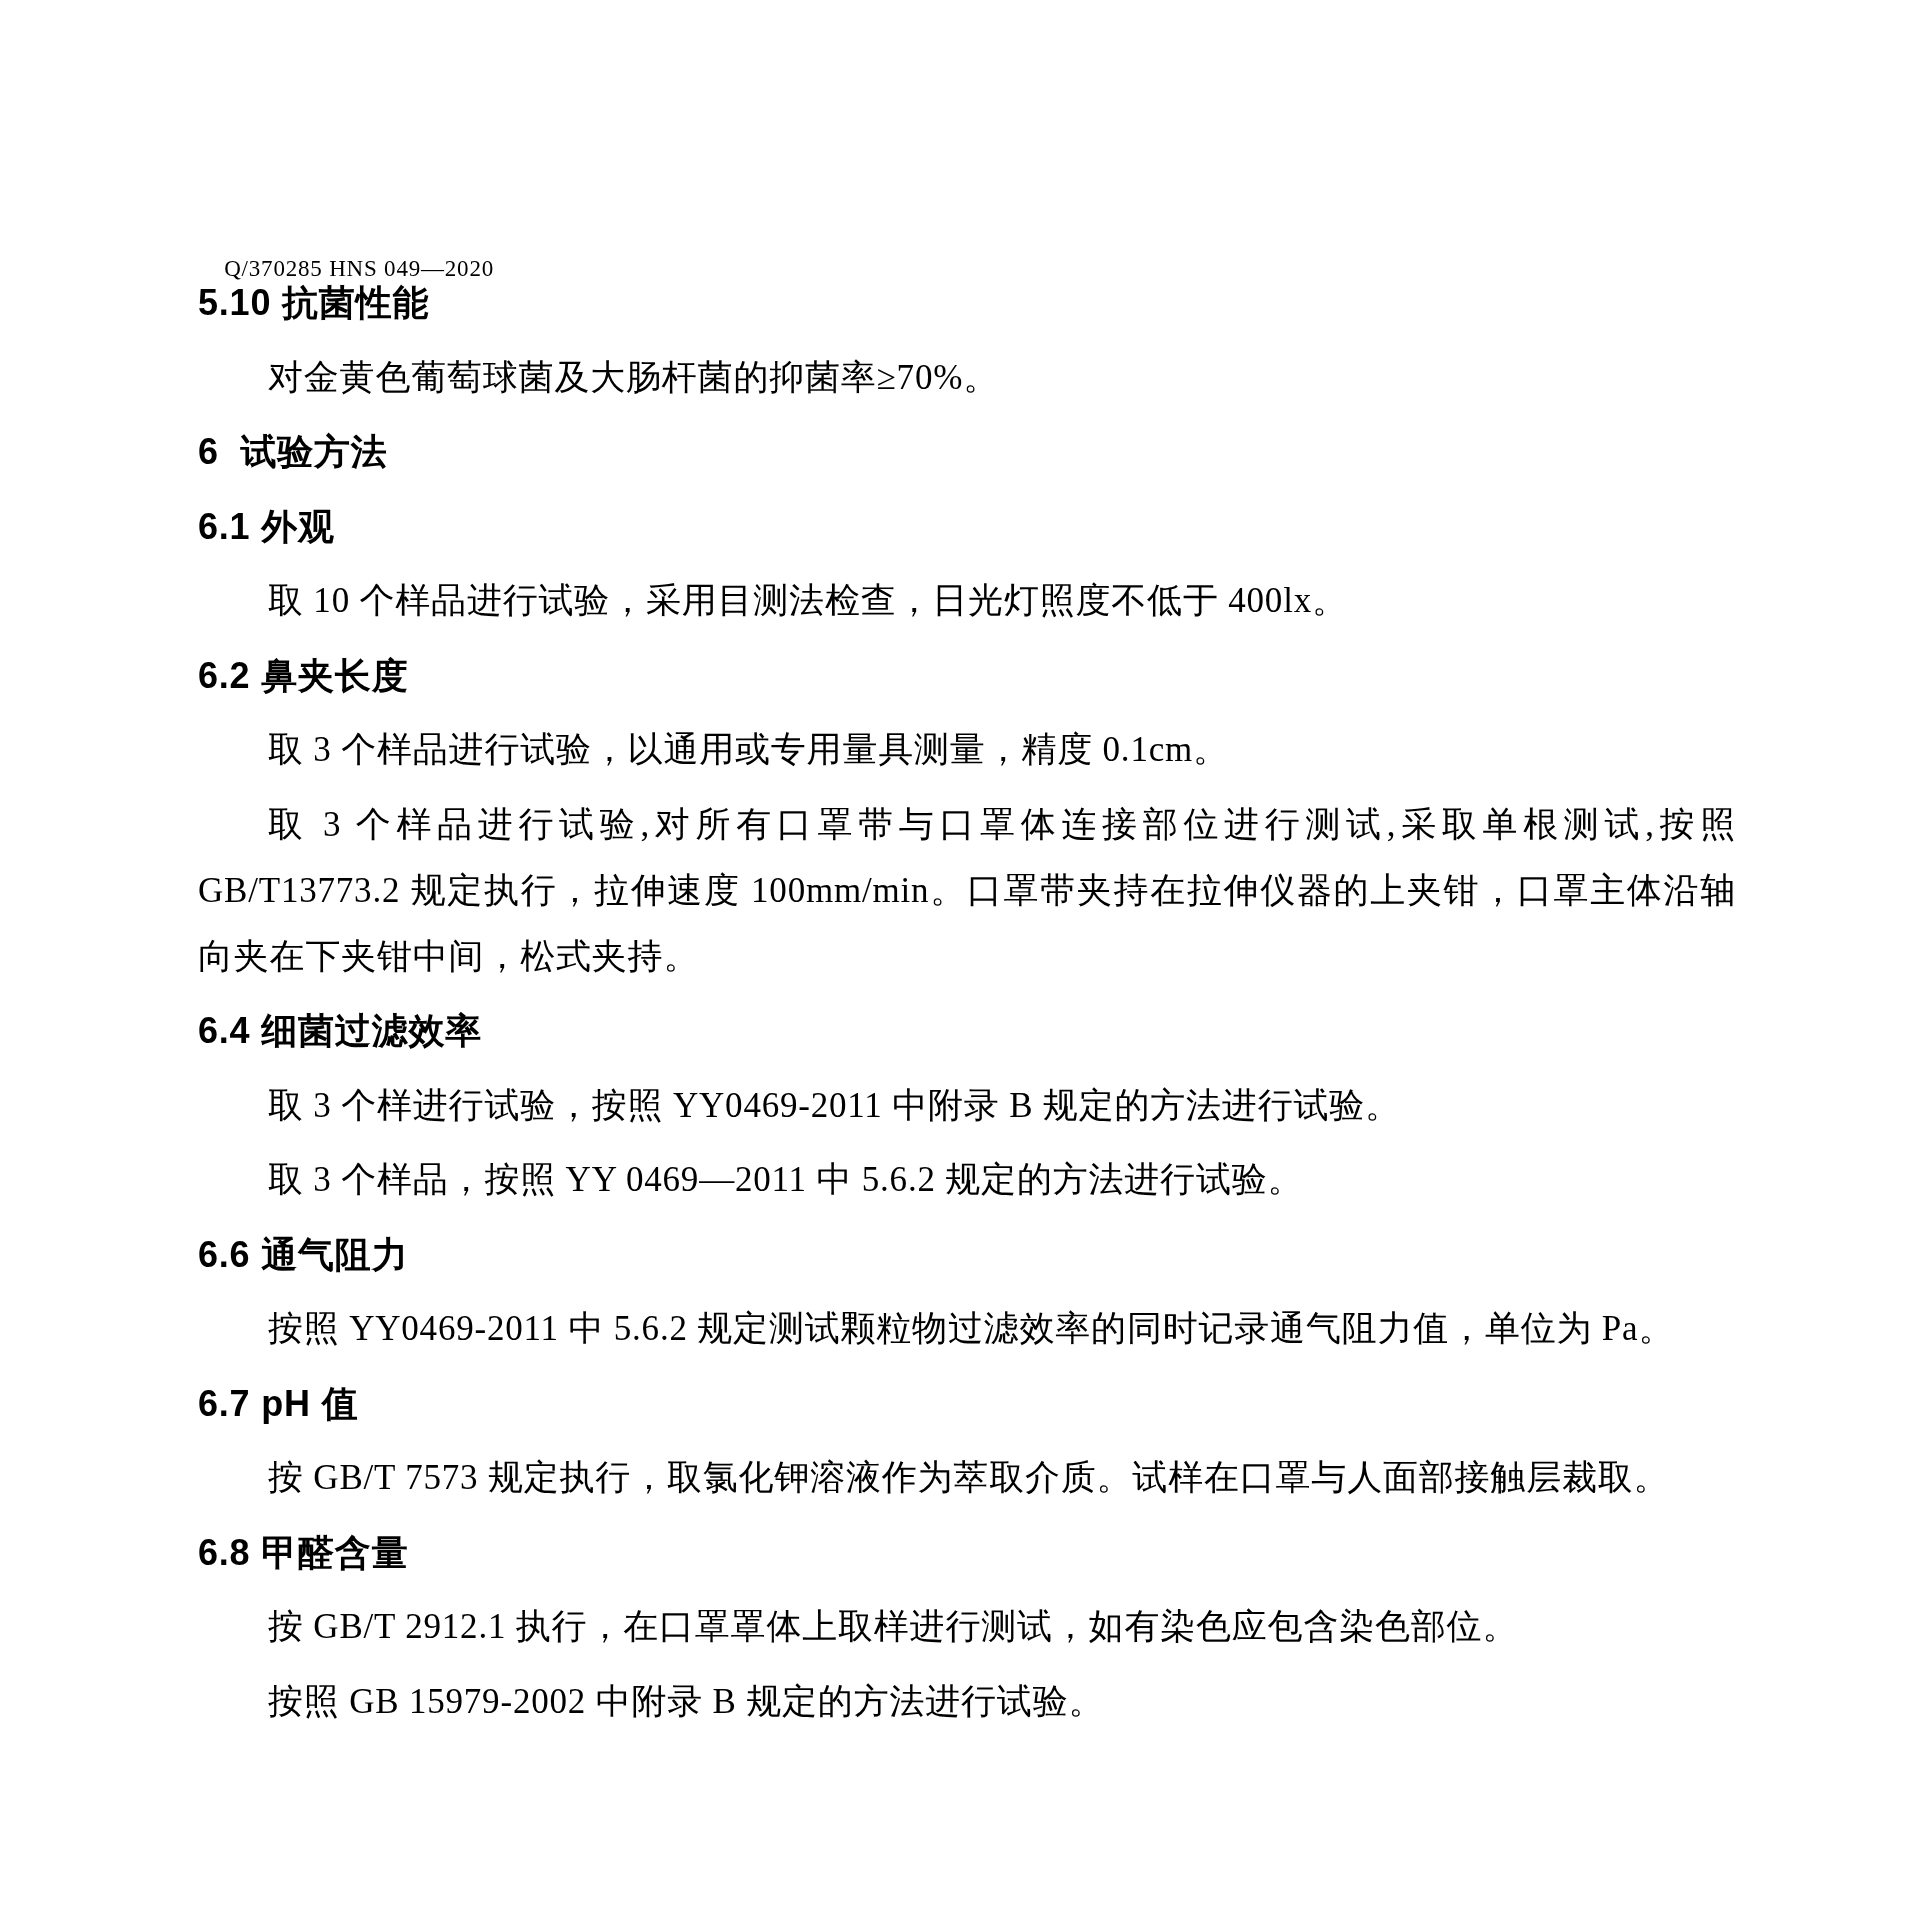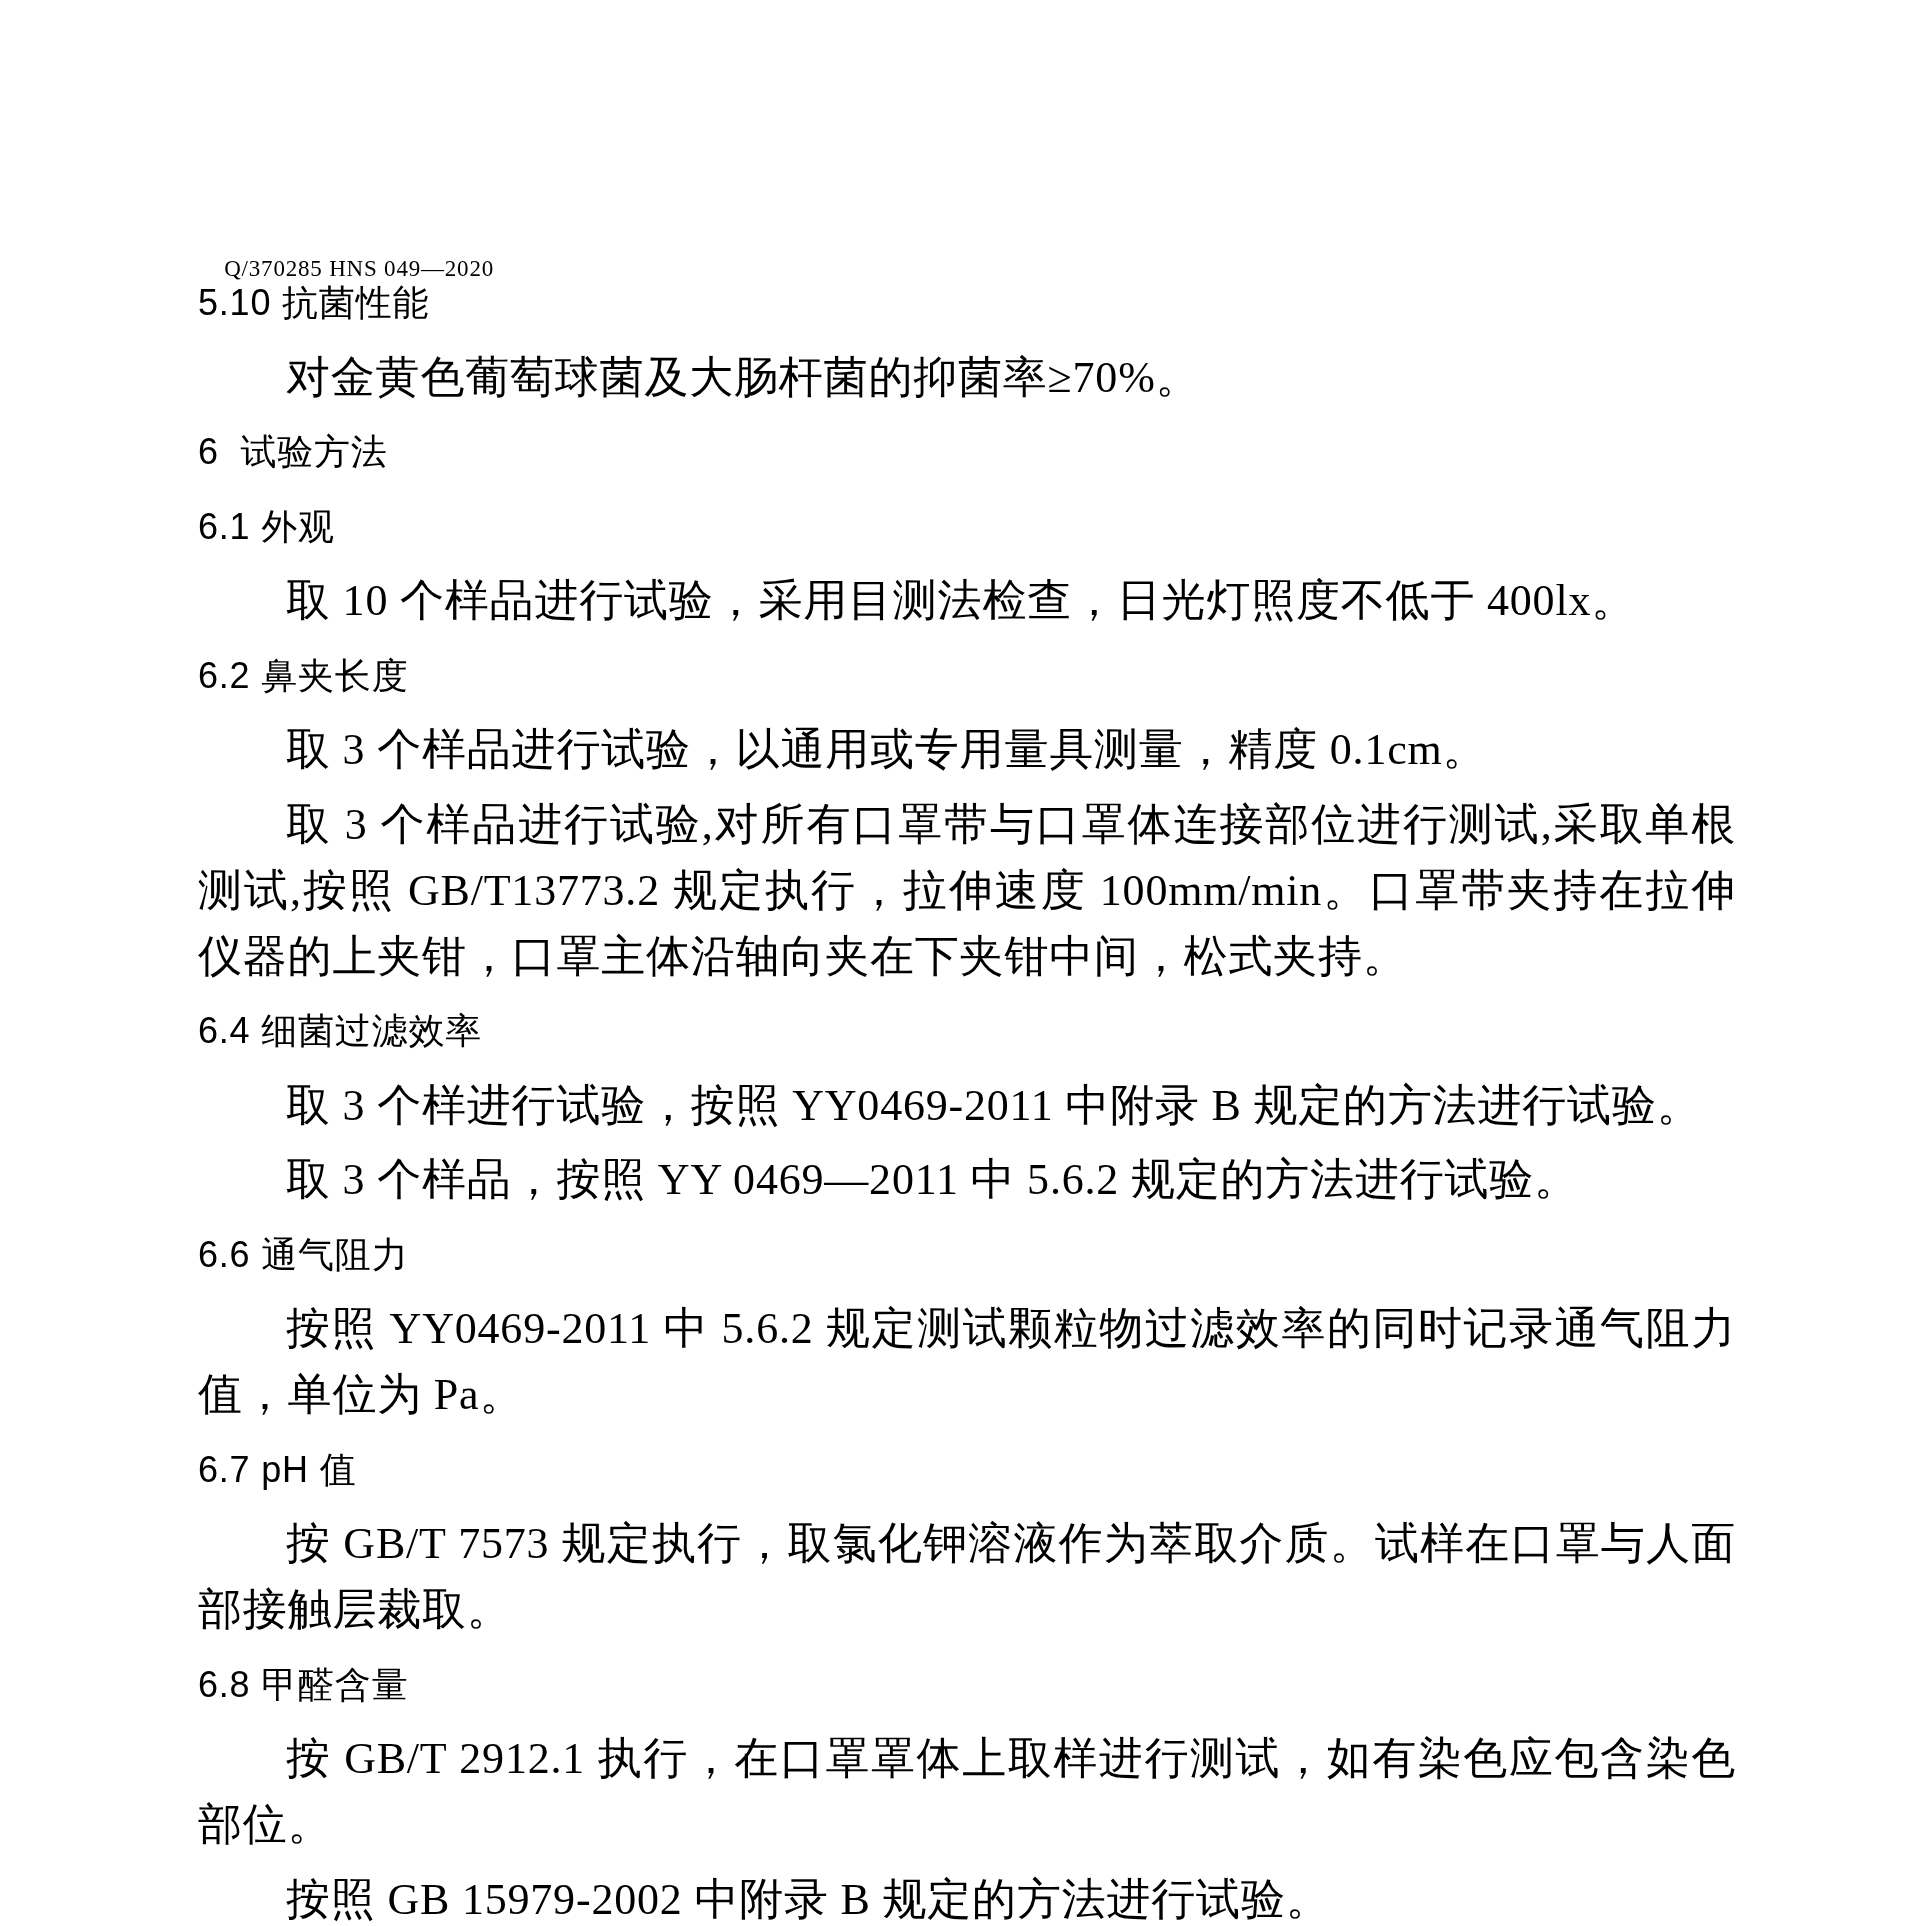--- a/index.html
+++ b/index.html
@@ -33,29 +33,29 @@
     right: 175px;
   }
   .block {
     margin: 8.5px 0 0 0;
   }
   .block:first-child {
     margin-top: 0;
   }
   .h2, .h3 {
     font-family: "Liberation Sans", sans-serif;
-    font-weight: normal;
+    font-weight: bold;
     font-size: 36px;
     line-height: 66px;
     white-space: pre-wrap;
     letter-spacing: 0.8px;
   }
   .p {
     font-family: "Liberation Serif", serif;
-    font-size: 44px;
+    font-size: 35px;
     line-height: 66px;
     text-indent: 2em;
     text-align: justify;
     letter-spacing: 0.8px;
   }
 </style>
 </head>
 <body>
 
 <div class="page">

